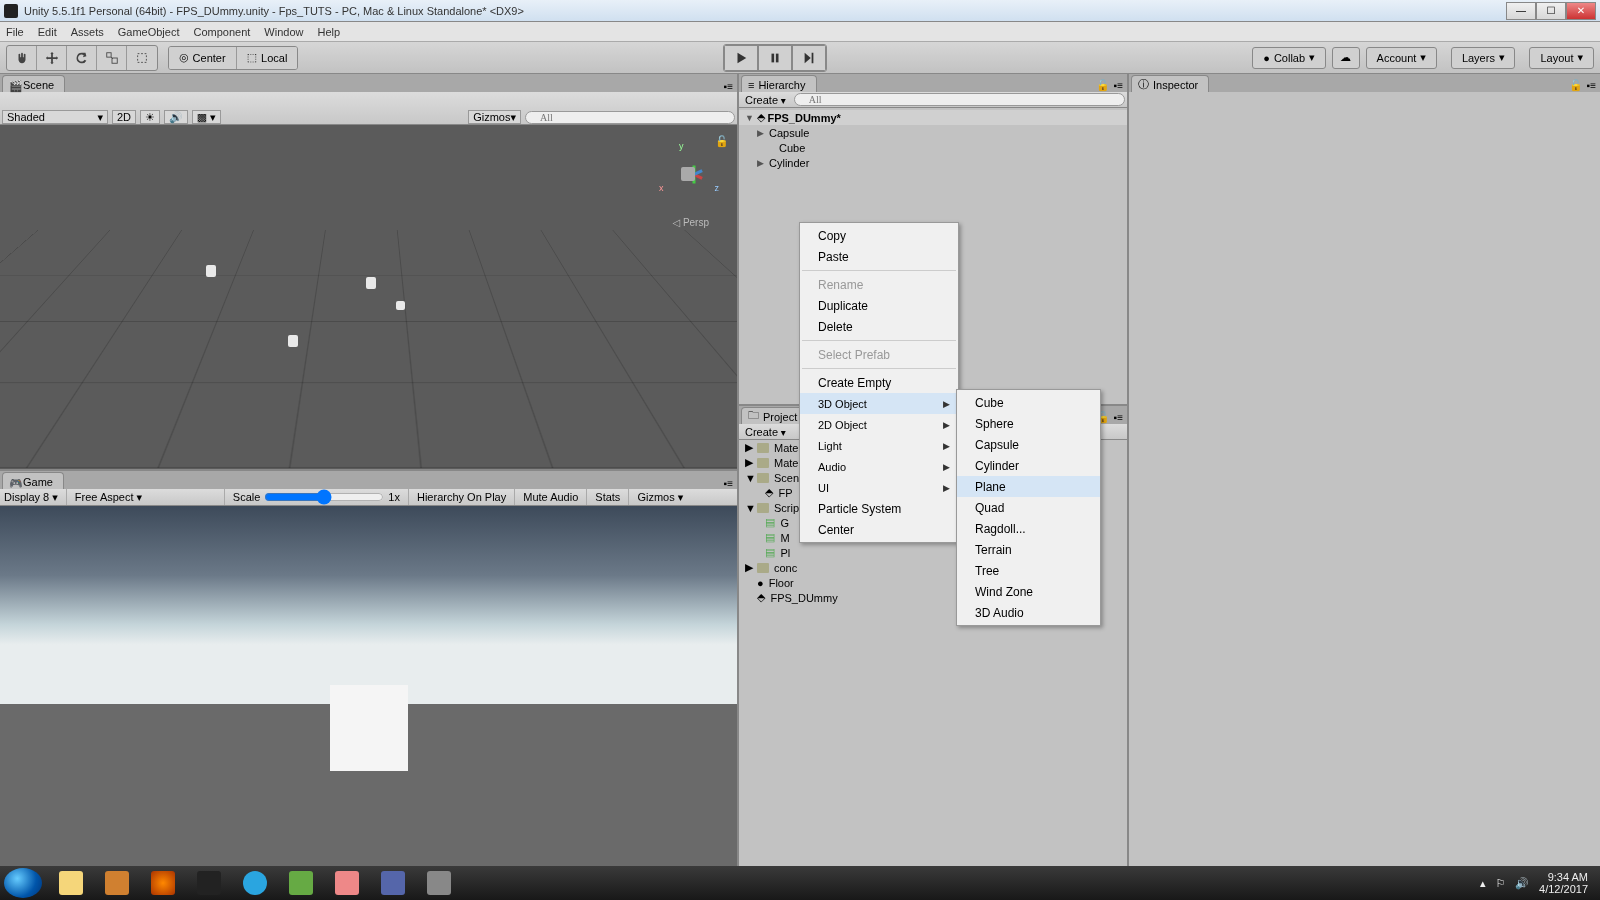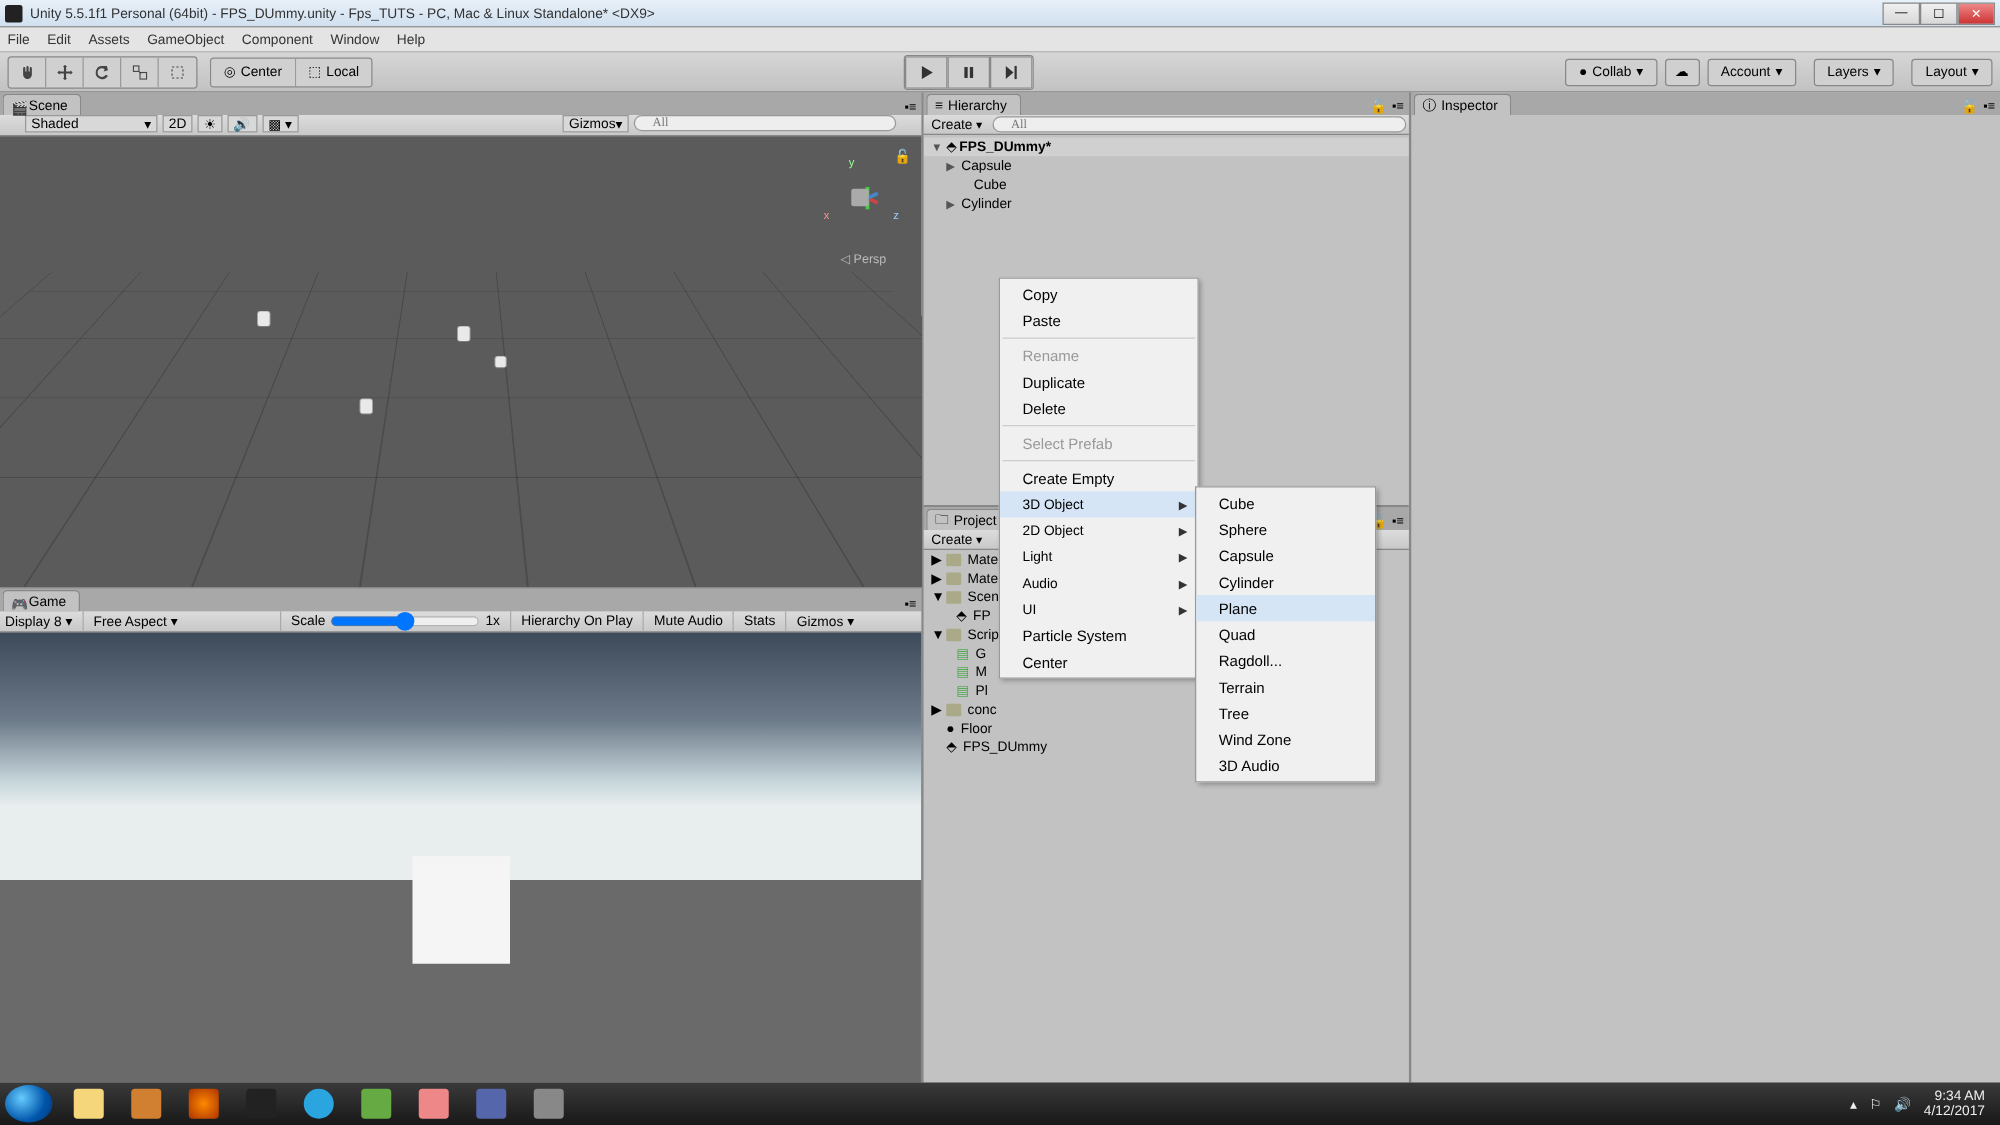--- a/index.html
+++ b/index.html
@@ -33,21 +33,21 @@
 .mid-col { width: 390px; display: flex; flex-direction: column; border-right: 2px solid #888; }
 .right-col { flex: 1; background: #c2c2c2; }
 
 
 .tabrow { height: 18px; display: flex; align-items: flex-end; background: #a8a8a8; padding-left: 2px; position: relative; }
 .tab { height: 17px; background: #c2c2c2; border: 1px solid #888; border-bottom: none; border-radius: 4px 4px 0 0; padding: 1px 10px 0 6px; display: flex; align-items: center; gap: 4px; margin-right: 2px; cursor: pointer; }
 .tab .icn { width: 10px; height: 10px; display:inline-block; }
 .tab-extra { margin-left: auto; margin-right: 4px; display:flex; gap:4px; align-items:center; }
 
 
-.scene-toolbar { height: 17px; background: linear-gradient(#dcdcdc,#c8c8c8); border-bottom: 1px solid #888; display: flex; align-items: flex-start; padding: 0 20px; gap: 4px; font-size: 10px; }
+.scene-toolbar { height: 33px; background: linear-gradient(#dcdcdc,#c8c8c8); border-bottom: 1px solid #888; display: flex; align-items: flex-end; padding: 0 2px; gap: 4px; font-size: 10px; }
 .scene-toolbar .drop { border: 1px solid #999; padding: 0 4px; height: 14px; display: flex; align-items: center; background: #d8d8d8; cursor:pointer; }
 .scene-view { flex: 1; background: #5b5b5b; position: relative; overflow: hidden; }
 .scene-floor { position: absolute; left:0; right:0; top:0; bottom:0; background:
   repeating-linear-gradient(90deg, rgba(0,0,0,0.18) 0 1px, transparent 1px 80px),
   repeating-linear-gradient(0deg, rgba(0,0,0,0.18) 0 1px, transparent 1px 80px),
   #5b5b5b;
   transform: perspective(600px) rotateX(62deg) translateY(60px); transform-origin: center 40%; }
 .scene-obj { position:absolute; width:10px; height:12px; background:#e9e9e9; border-radius:2px;}
 .gizmo { position:absolute; top:18px; right:20px; width:60px; height:60px; }
 .gizmo .axis { position:absolute; width:18px; height:3px; top:30px; left:28px; }

